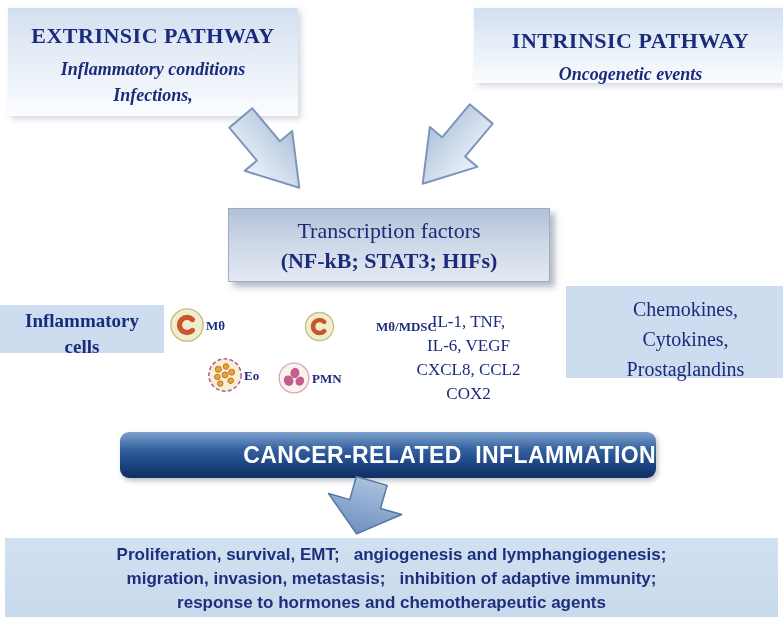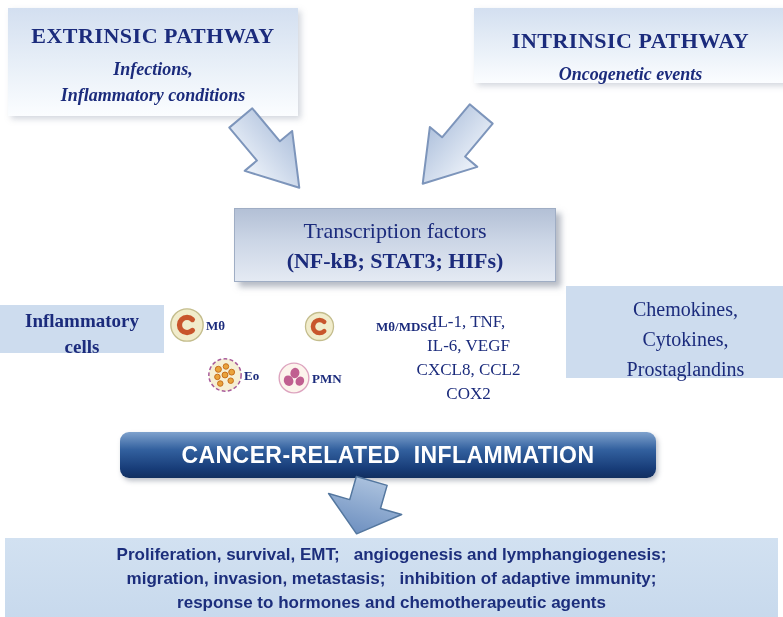--- a/index.html
+++ b/index.html
@@ -35,21 +35,20 @@
   
   .tf-box {
     position: absolute;
     left: 228px; top: 208px; width: 322px; height: 74px;
     background: linear-gradient(180deg, #b3c0d6 0%, #ccd6e6 45%, #e4eaf3 100%);
     border: 1px solid #9fadc4;
     box-shadow: 5px 5px 6px rgba(110,120,140,0.5);
     text-align: center;
     color: #1b2b7c;
     padding-top: 7px;
-    margin-left: 6px;
   }
   .tf-line1 { font-size: 22px; line-height: 30px; }
   .tf-line2 { font-size: 22px; font-weight: bold; line-height: 30px; }
 
   
   .side-label { position: absolute; background: #cddcee; color: #1b2b7c; text-align: center; }
   .infl-label { left: 0; top: 305px; width: 164px; height: 48px; font-size: 19px; font-weight: bold; line-height: 26px; padding-top: 3px; }
   .chem-label { left: 566px; top: 286px; width: 239px; height: 92px; font-size: 20px; line-height: 30px; padding-top: 8px; }
 
   
@@ -64,21 +63,21 @@
   
   .mediators { position: absolute; left: 396px; top: 310px; width: 145px; text-align: center; color: #1b2b7c; font-size: 17px; line-height: 24px; }
 
   
   .banner {
     position: absolute;
     left: 120px; top: 432px; width: 536px; height: 46px;
     border-radius: 9px;
     background: linear-gradient(180deg, #7fa2cd 0%, #33619f 38%, #173c78 80%, #122f60 100%);
     box-shadow: 2px 3px 5px rgba(90,100,120,0.4);
-    display: flex; align-items: center; justify-content: center;
+    display: flex; align-items: center; justify-content: flex-end;
   }
   .banner-text {
     color: #ffffff;
     font-family: "Liberation Sans", sans-serif;
     font-weight: bold;
     font-size: 23px;
     letter-spacing: 0.4px;
     white-space: pre;
   }
 
@@ -101,22 +100,22 @@
     white-space: pre-wrap;
   }
 </style>
 </head>
 <body>
 
 <div class="canvas">
 
   <div class="pathway-box extrinsic">
     <div class="pathway-title">EXTRINSIC PATHWAY</div>
+    <div class="pathway-sub">Inflammatory conditions</div>
     <div class="pathway-sub">Infections,</div>
-    <div class="pathway-sub">Inflammatory conditions</div>
   </div>
 
   <div class="pathway-box intrinsic">
     <div class="pathway-title">INTRINSIC PATHWAY</div>
     <div class="pathway-sub">Oncogenetic events</div>
   </div>
 
   <svg class="top-arrow arrow-left" width="70" height="100" viewBox="0 0 70 100">
     <defs>
       <linearGradient id="arrowGradL" x1="0" y1="0" x2="1" y2="0">

